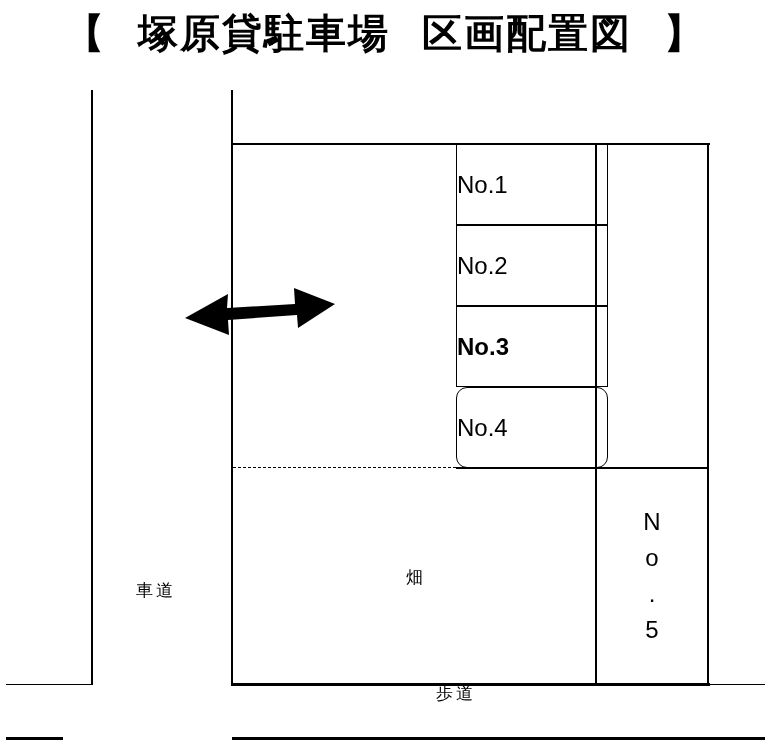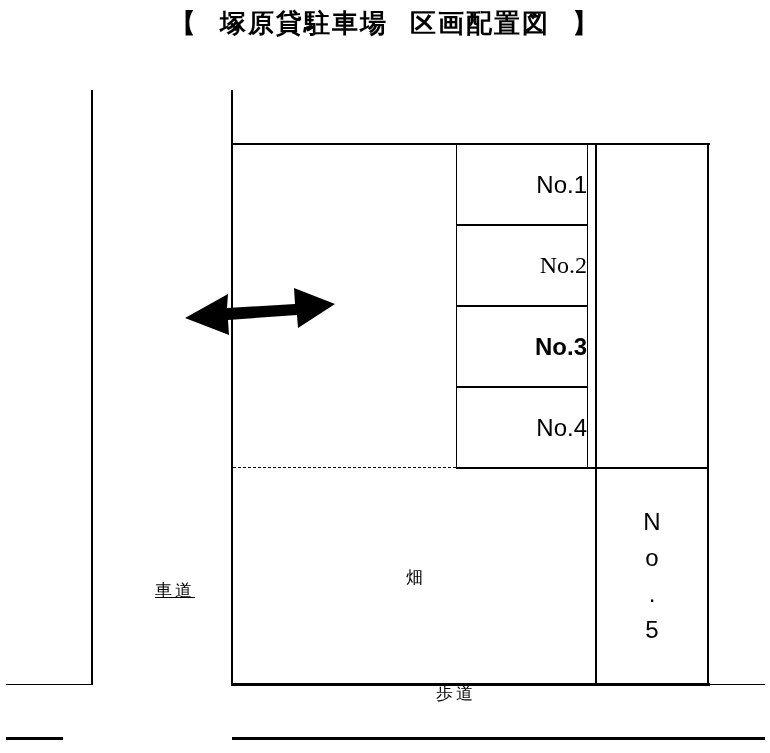--- a/index.html
+++ b/index.html
@@ -1,21 +1,21 @@
 <!DOCTYPE html>
 <html><head>
 <meta charset="utf-8">
 <style>
   html,body{margin:0;padding:0;background:#ffffff;}
   body{width:770px;height:753px;position:relative;overflow:hidden;font-family:"DejaVu Sans",sans-serif;color:#000;}
   .abs{position:absolute;}
-  .title{position:absolute;left:0;top:6px;width:770px;text-align:center;font-size:26px;font-weight:bold;letter-spacing:2px;white-space:pre;}
+  .title{position:absolute;left:0;top:6px;width:770px;text-align:center;font-size:40px;font-weight:bold;letter-spacing:2px;white-space:pre;}
   .vline{position:absolute;background:#000;width:2px;}
   .hline{position:absolute;background:#000;height:2px;}
-  .stall{position:absolute;left:456px;width:132px;height:81px;box-sizing:border-box;border:1.5px solid #000;display:flex;align-items:center;justify-content:flex-end;font-family:"Liberation Sans",sans-serif;font-size:24px;}
+  .stall{position:absolute;left:456px;width:152px;height:81px;box-sizing:border-box;border:1.5px solid #000;display:flex;align-items:center;justify-content:flex-start;font-family:"Liberation Sans",sans-serif;font-size:24px;}
   .lbl{position:absolute;font-size:17px;letter-spacing:3px;}
   .vert{position:absolute;left:596px;top:468px;width:112px;height:216px;display:flex;flex-direction:column;align-items:center;justify-content:center;font-family:"Liberation Sans",sans-serif;font-size:24px;line-height:36px;}
 </style>
 </head>
 <body>
 
 <div class="title">【  塚原貸駐車場  区画配置図  】</div>
 
 <div class="vline" style="left:91px;top:90px;height:595px;"></div>
 <div class="vline" style="left:231px;top:90px;height:596px;"></div>
@@ -26,40 +26,40 @@
 
 <div class="hline" style="left:6px;top:684px;width:87px;height:1px;"></div>
 <div class="hline" style="left:709px;top:684px;width:56px;height:1px;"></div>
 
 <div class="hline" style="left:6px;top:737px;width:57px;height:3px;"></div>
 <div class="hline" style="left:232px;top:737px;width:533px;height:3px;"></div>
 
 <div class="stall" style="top:144px;">
     <span>No.1</span>
   </div>
-<div class="stall" style="top:225px;font-family:Liberation Serif, serif;">
+<div class="stall" style="top:225px;">
     <span>No.2</span>
   </div>
 <div class="stall" style="top:306px;font-weight:bold;">
     <span>No.3</span>
   </div>
-<div class="stall" style="top:387px;">
+<div class="stall" style="top:387px;border-radius:11px;">
     <span>No.4</span>
   </div>
 
 <div class="vline" style="left:595px;top:144px;width:1.5px;height:540px;"></div>
 <div class="hline" style="left:456px;top:467px;width:252px;height:1.5px;"></div>
 <div class="abs" style="left:233px;top:467px;width:223px;height:0;border-top:1px dashed #000;"></div>
 
 <div class="vert">
   <span>N</span>
   <span>o</span>
   <span>.</span>
   <span>5</span>
 </div>
 
 <div class="lbl" style="left:406px;top:566px;">畑</div>
-<div class="lbl" style="left:155px;top:579px;text-decoration:underline;">車道</div>
+<div class="lbl" style="left:136px;top:579px;">車道</div>
 <div class="lbl" style="left:436px;top:682px;">歩道</div>
 
 <svg class="abs" style="left:180px;top:280px;" width="160" height="60" viewBox="0 0 160 60">
   <polygon fill="#000" points="5,38 48,14 47,28 115,24 114,8 155,24 118,48 117,35 48,40 49,55"></polygon>
 </svg>
 
 </body></html>

